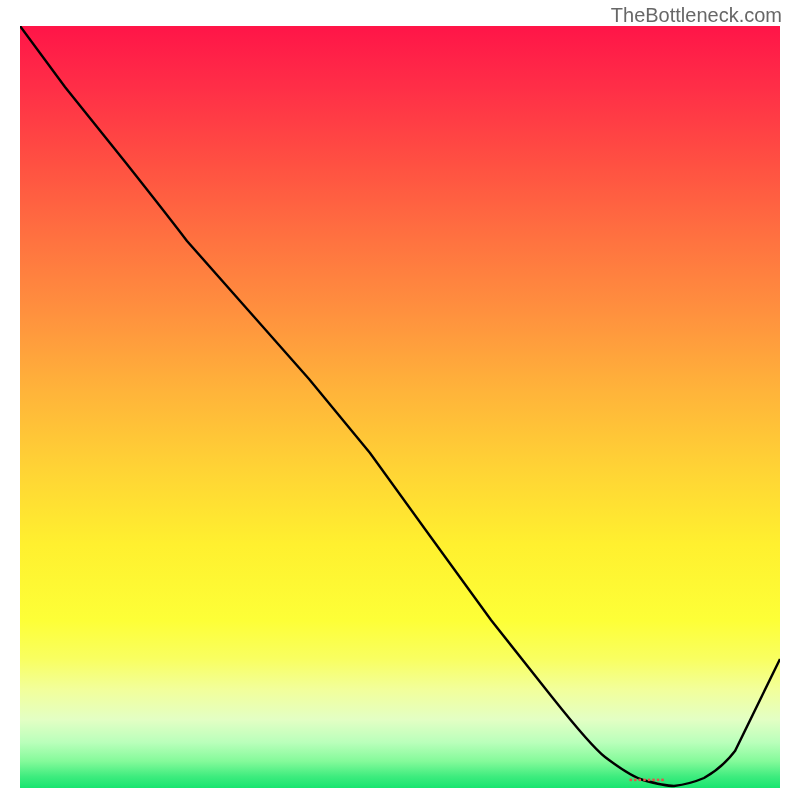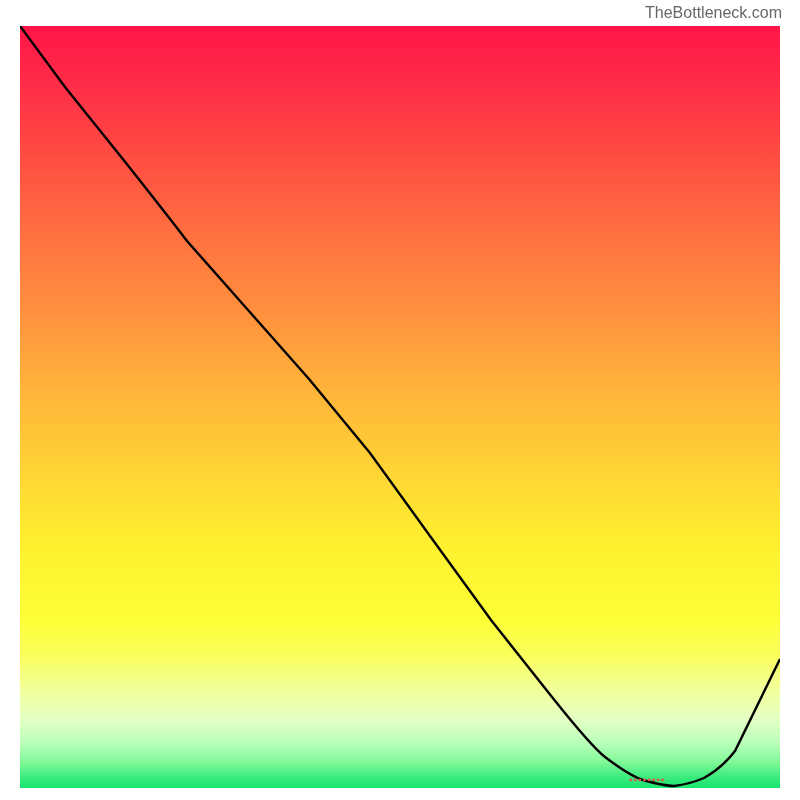--- a/index.html
+++ b/index.html
@@ -8,21 +8,21 @@
     width: 800px;
     height: 800px;
     background: #ffffff;
     font-family: Arial, Helvetica, sans-serif;
     position: relative;
   }
   .watermark {
     position: absolute;
     top: 4px;
     right: 18px;
-    font-size: 16px;
+    font-size: 20px;
     color: #676767;
     font-weight: 500;
     letter-spacing: 0px;
   }
   .plot {
     position: absolute;
     left: 20px;
     top: 26px;
     width: 760px;
     height: 762px;

